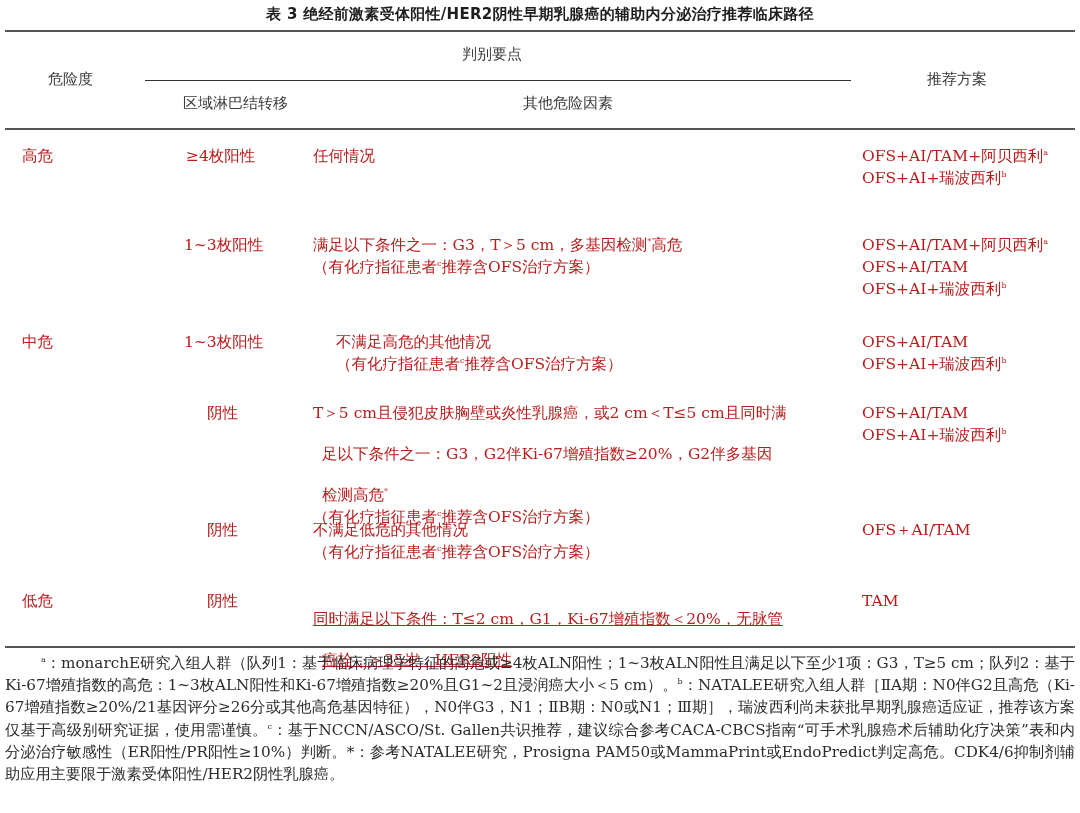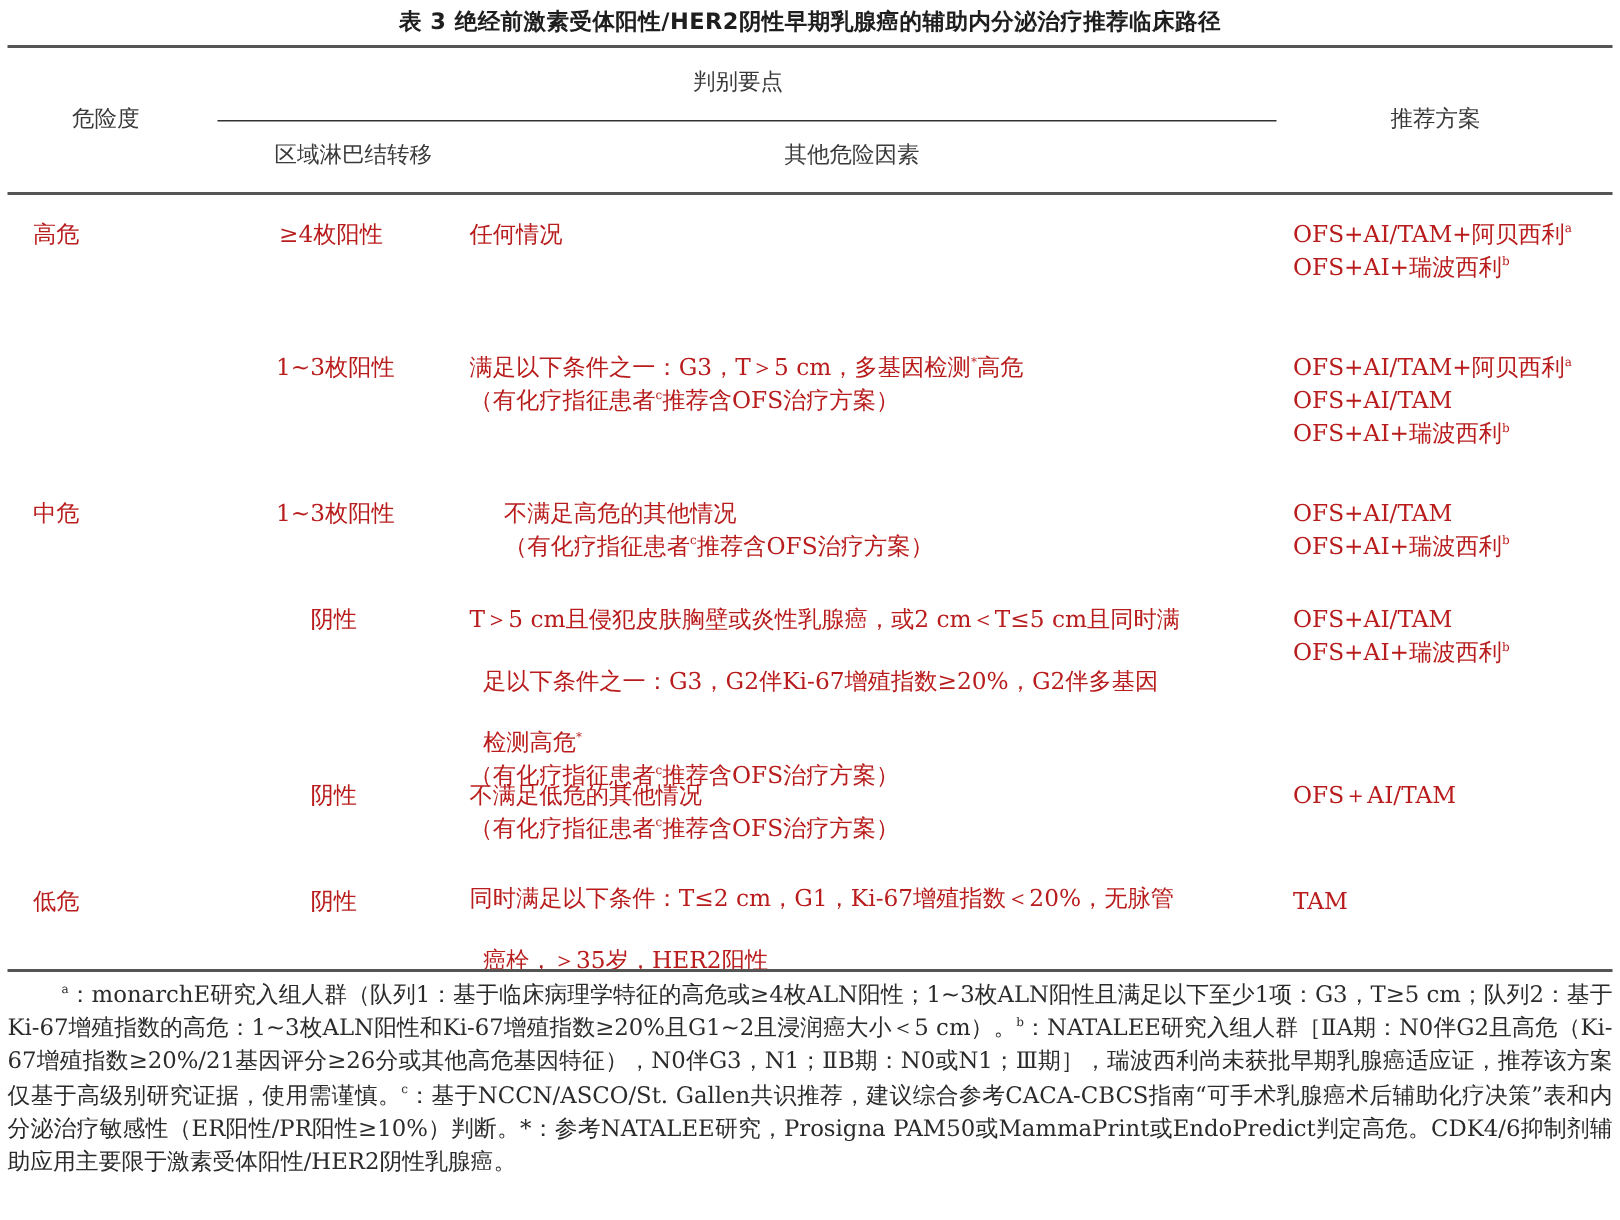--- a/index.html
+++ b/index.html
@@ -144,21 +144,21 @@
         <span class="line"><span>不满足低危的其他情况</span></span>
         <span class="line"><span>（有化疗指征患者</span><sup>c</sup><span>推荐含OFS治疗方案）</span></span>
       </div>
       <div class="cell" style="left: 862px; top: 519px;">
         <span class="line"><span>OFS＋AI/TAM</span></span>
       </div>
     </div>
     <div>
       <div class="cell" style="left: 22px; top: 590px; text-align: right;">低危</div>
       <div class="cell" style="left: 207px; top: 590px;">阴性</div>
-      <div class="cell" style="left: 313px; top: 588px;">
+      <div class="cell" style="left: 313px; top: 608px; text-decoration: underline;">
         <span class="line"><span>同时满足以下条件：T≤2 cm，G1，Ki-67增殖指数＜20%，无脉管</span></span>
         <span class="line indent"><span>癌栓，＞35岁，HER2阳性</span></span>
       </div>
       <div class="cell" style="left: 862px; top: 590px;">
         <span class="line"><span>TAM</span></span>
       </div>
     </div>
   </div>
 
 <div class="rule thick" style="top:646px;left:5px;width:1070px;"></div>

